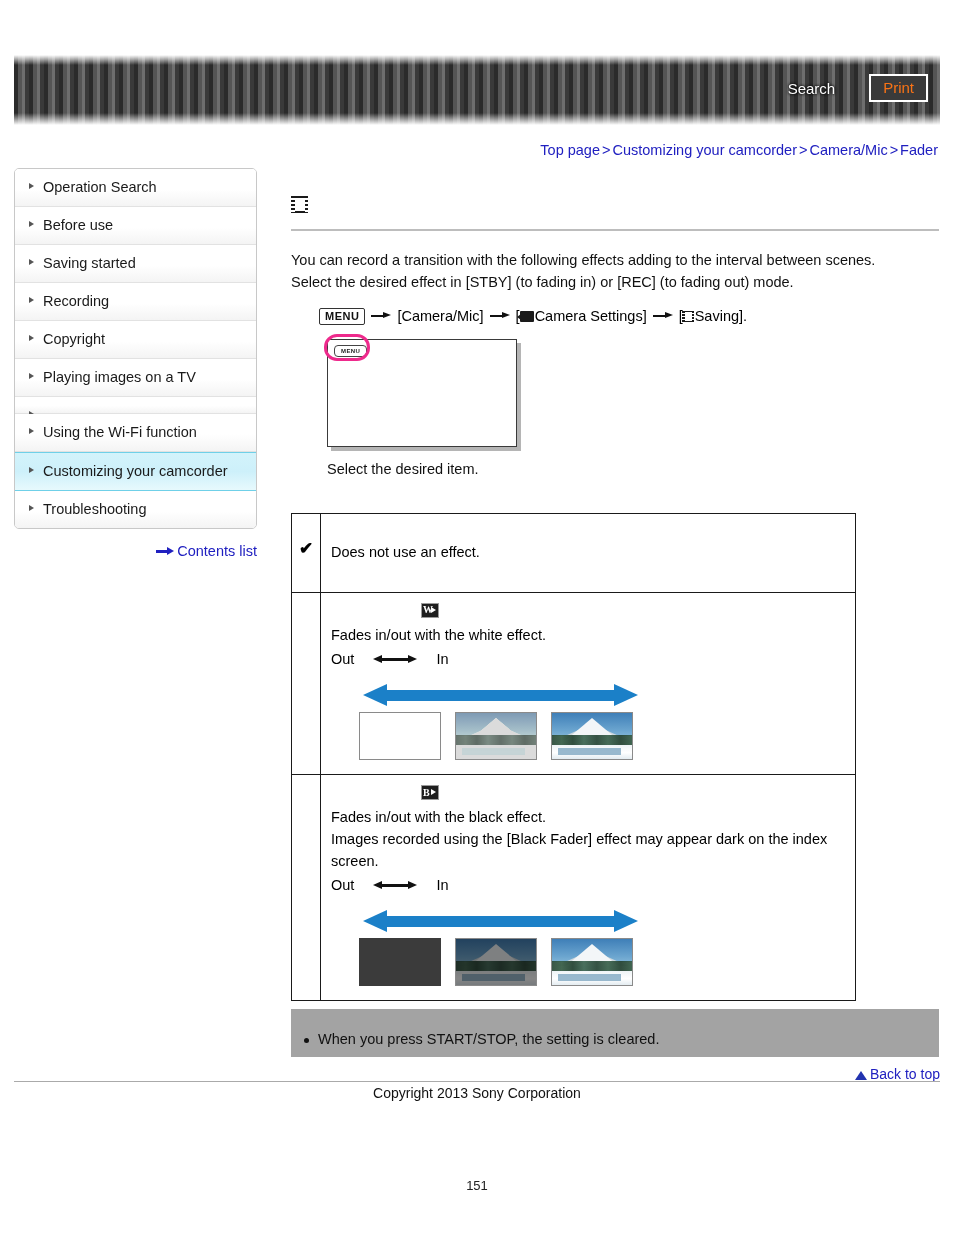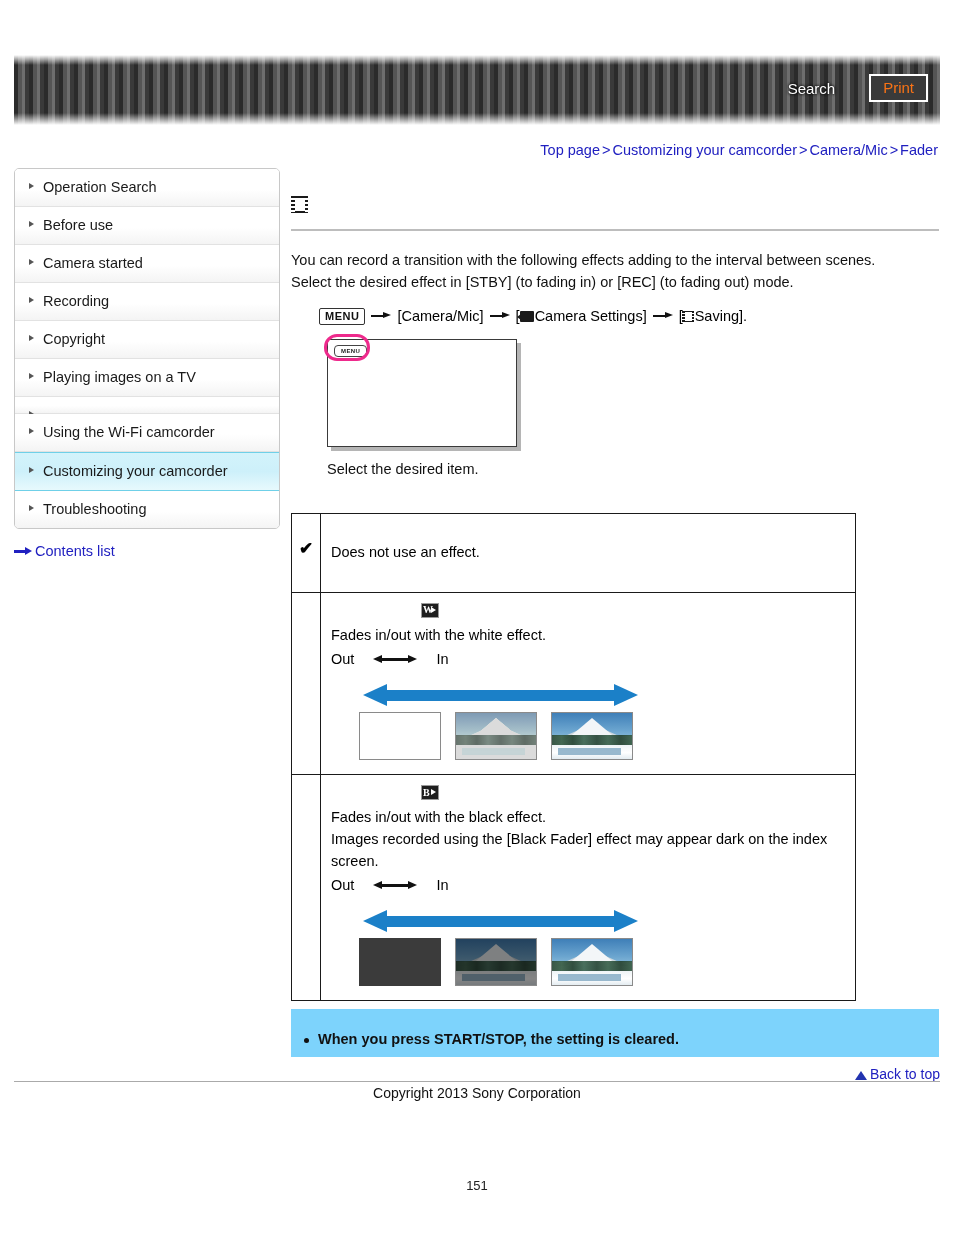--- a/index.html
+++ b/index.html
@@ -73,21 +73,21 @@
     color: #2020c0;
     text-decoration: none;
   }
   .breadcrumb .sep { color: #2020c0; padding: 0 2px; }
 
   
   .sidebar {
     position: absolute;
     left: 14px;
     top: 168px;
-    width: 266px;
+    width: 243px;
     border: 1px solid #c8c8c8;
     border-radius: 5px;
     background: #ffffff;
     overflow: hidden;
     box-sizing: border-box;
   }
   .side-item {
     position: relative;
     font-size: 14.5px;
     color: #1a1a1a;
@@ -110,21 +110,21 @@
   .side-item.active {
     background: linear-gradient(to bottom, #d3f3fb 0%, #cdf0fa 50%, #e7f9fd 100%);
     border-top: 1px solid #6fd0e8;
     border-bottom: 1px solid #6fd0e8;
   }
   .contents-list {
     position: absolute;
     left: 14px;
     top: 543px;
     width: 243px;
-    text-align: left;
+    text-align: right;
     font-size: 14.5px;
   }
   .contents-list a {
     color: #2020c0;
     text-decoration: none;
   }
   .cl-arrow {
     display: inline-block;
     position: relative;
     width: 18px;
@@ -502,22 +502,21 @@
   
   .scene.dark { filter: brightness(0.52) saturate(0.95); }
 
   
   .note-box {
     position: absolute;
     left: 291px;
     top: 1009px;
     width: 648px;
     height: 48px;
-    background: #7dd3fc;
-    font-weight: bold;
+    background: #a3a3a3;
   }
   .note-text {
     position: absolute;
     left: 27px;
     top: 22px;
     font-size: 14.5px;
     color: #111111;
   }
   .note-bullet {
     position: absolute;
@@ -588,40 +587,40 @@
   <div class="side-item">
     <span class="tri"></span>
     <span>Operation Search</span>
   </div>
   <div class="side-item">
     <span class="tri"></span>
     <span>Before use</span>
   </div>
   <div class="side-item">
     <span class="tri"></span>
-    <span>Camera started</span>
+    <span>Saving started</span>
   </div>
   <div class="side-item">
     <span class="tri"></span>
     <span>Recording</span>
   </div>
   <div class="side-item">
     <span class="tri"></span>
     <span>Copyright</span>
   </div>
   <div class="side-item">
     <span class="tri"></span>
     <span>Playing images on a TV</span>
   </div>
   <div class="side-item">
     <span class="tri"></span>
   </div>
   <div class="side-item">
     <span class="tri"></span>
-    <span>Using the Wi-Fi camcorder</span>
+    <span>Using the Wi-Fi function</span>
   </div>
   <div class="side-item active">
     <span class="tri"></span>
     <span>Customizing your camcorder</span>
   </div>
   <div class="side-item">
     <span class="tri"></span>
     <span>Troubleshooting</span>
   </div>
 </div>

